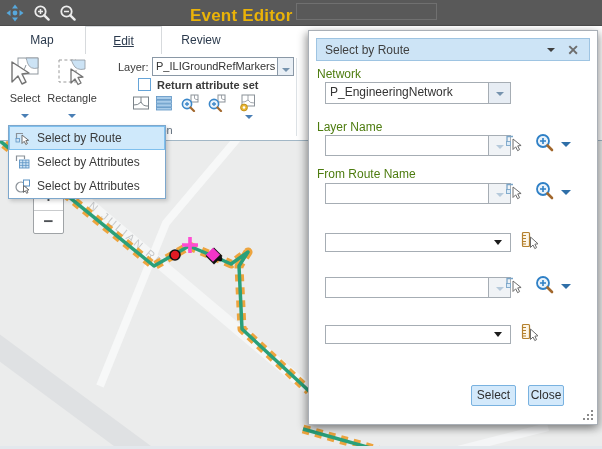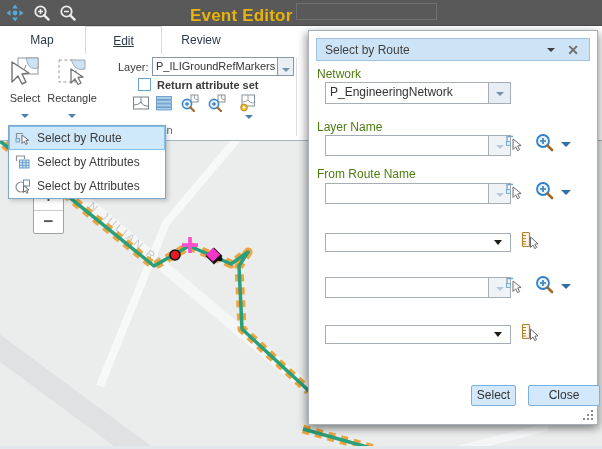--- a/index.html
+++ b/index.html
@@ -306,21 +306,21 @@
 
     <div class="combo" style="top:294px;width:186px;height:19px"></div>
     <span class="combo-black-caret" style="left:185px;top:301px"></span>
     <svg class="row-icon" style="left:212px;top:292px" width="20" height="20" viewBox="0 0 20 20">
       <rect x="1.5" y="1.5" width="7" height="14" rx="1" fill="#fdf6e8" stroke="#b5812f" stroke-width="1.2"></rect>
       <path d="M1.5 4.5 H5 M1.5 7.5 H5 M1.5 10.5 H5 M1.5 13 H5" stroke="#b5812f" stroke-width="1"></path>
       <path d="M9.5 6 L9.5 16.5 L12 14 L13.8 17.6 L15.6 16.6 L13.9 13.2 L17 12.8 Z" fill="#fff" stroke="#6c6c6c" stroke-linejoin="round"></path>
     </svg>
 
     <div class="btn" style="left:162px;top:354px;width:45px">Select</div>
-    <div class="btn" style="left:219px;top:354px;width:72px">Close</div>
+    <div class="btn" style="left:219px;top:354px;width:36px">Close</div>
 
     <div class="grip">
       <i style="left:8px;top:0"></i>
         <i style="left:4px;top:4px"></i>
         <i style="left:8px;top:4px"></i>
       <i style="left:0;top:8px"></i>
         <i style="left:4px;top:8px"></i>
         <i style="left:8px;top:8px"></i>
     </div>
   </div>

